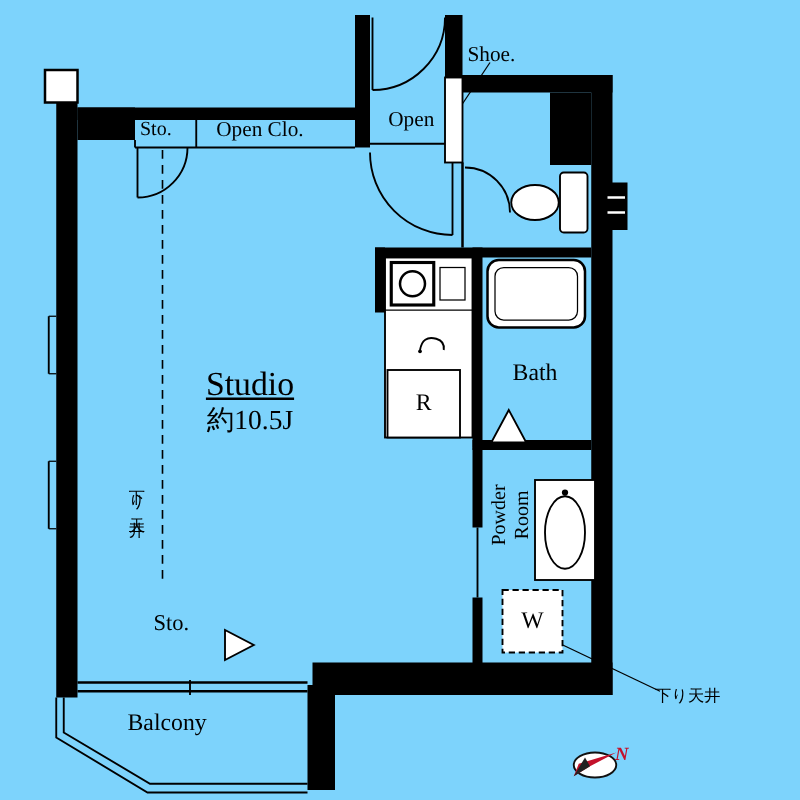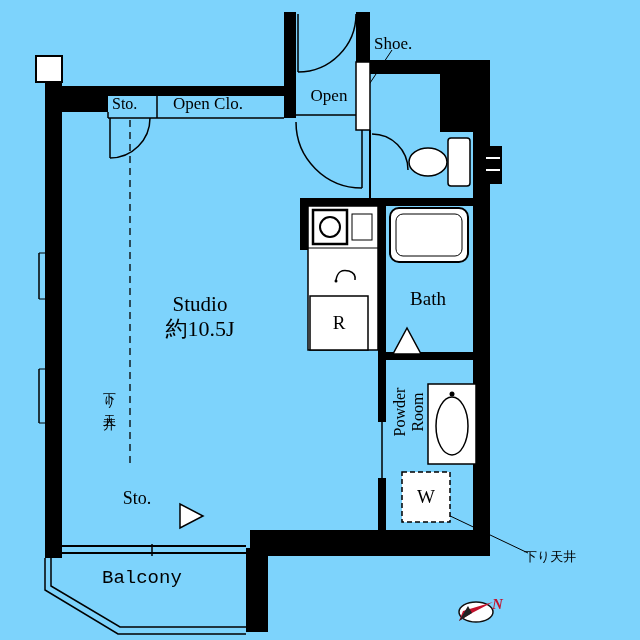--- a/index.html
+++ b/index.html
@@ -145,38 +145,38 @@
 
   <div class="lbl" style="left:374px; top:34px; font-size:17px;">Shoe.</div>
 
   <div class="lbl" style="left:302px; top:86px; width:54px; text-align:center; font-size:17px;">Open</div>
 
   <div class="lbl" style="left:112px; top:95px; font-size:16px;">Sto.</div>
 
   <div class="lbl" style="left:160px; top:94px; font-size:17px;margin-left:13px;">Open Clo.</div>
 
   <div class="lbl center" style="left:130px; top:292px; width:140px;">
-    <div style="font-size:21px;">Studio</div>
+    <div style="font-size:27px;text-decoration:underline;">Studio</div>
     <div style="font-size:22px;">約10.5J</div>
   </div>
 
   <div class="lbl" style="left:400px; top:288px; width:56px; text-align:center; font-size:19px;">Bath</div>
 
   <div class="lbl" style="left:310px; top:296px; width:58px; height:54px; display:flex; align-items:center; justify-content:center; font-size:19px;">R</div>
 
   <div class="lbl rot" style="left:375px; top:393px; width:70px; height:38px; font-size:16px;">
     <span style="display:block;">Powder</span>
     <span style="display:block;">Room</span>
   </div>
 
   <div class="lbl" style="left:402px; top:472px; width:48px; height:50px; display:flex; align-items:center; justify-content:center; font-size:19px;">W</div>
 
   <div class="lbl" style="left:96px; top:488px; width:82px; text-align:center; font-size:18px;">Sto.</div>
 
-  <div class="lbl" style="left:102px; top:568px; font-size:19px;font-family:Liberation Mono, monospace;">Balcony</div>
+  <div class="lbl" style="left:102px; top:568px; font-size:19px;">Balcony</div>
 
   <div class="lbl vjp" style="left:101px; top:383px; font-size:13px;">下り天井</div>
 
   <div class="lbl" style="left:524px; top:550px; font-size:13px;">下り天井</div>
 
   <div class="lbl compass-n" style="left:492px; top:596px; font-size:15px;">N</div>
 
 </div>
 
 </body></html>

